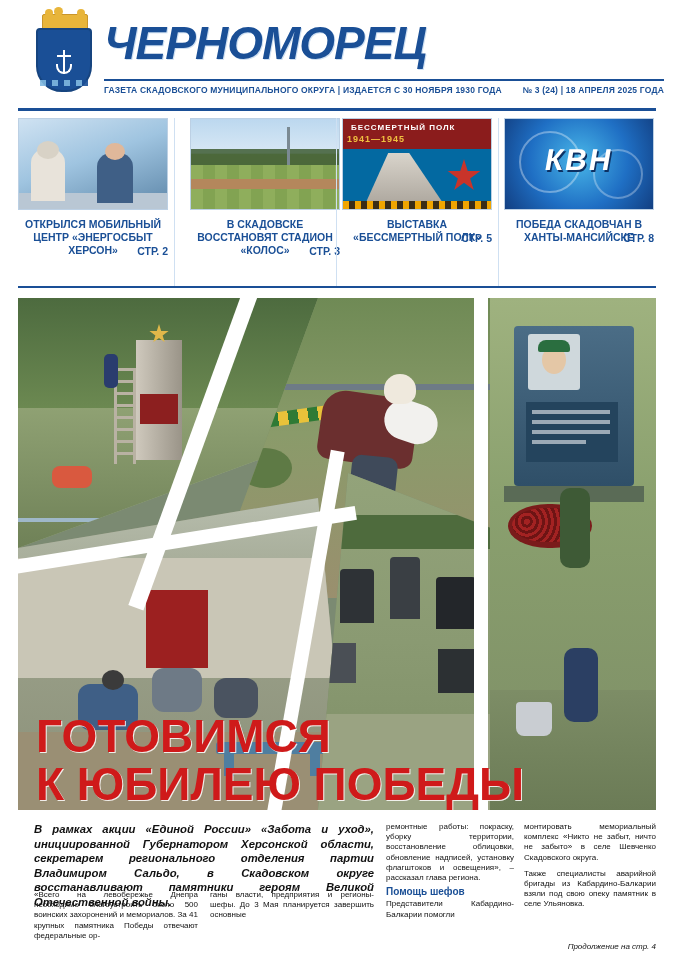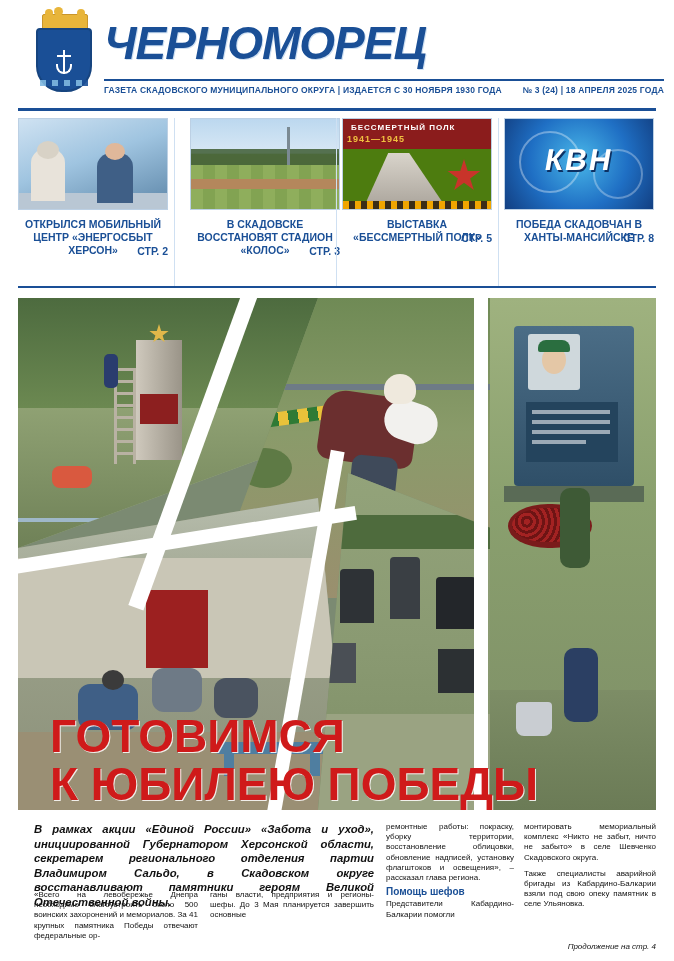--- a/index.html
+++ b/index.html
@@ -76,21 +76,21 @@
   .a1 .p2{position:absolute;left:78px;top:34px;width:36px;height:50px;background:#3f5f86;border-radius:14px 14px 0 0;}
   .a1 .p2h{position:absolute;left:86px;top:24px;width:20px;height:17px;background:#e0b89a;border-radius:50%;}
   .a1 .desk{position:absolute;left:0;bottom:0;width:150px;height:16px;background:#b9c7d4;}
 
   .a2{background:linear-gradient(180deg,#bcd8ef 0%,#d8e8f5 38%,#9bb26a 39%,#7e9a4f 100%);}
   .a2 .treeline{position:absolute;left:0;top:30px;width:150px;height:16px;background:#3e5c33;opacity:.85;}
   .a2 .field{position:absolute;left:0;top:46px;width:150px;height:46px;background:repeating-linear-gradient(90deg,#8fae5c 0 12px,#82a352 12px 24px);}
   .a2 .track{position:absolute;left:0;top:60px;width:150px;height:10px;background:#b4875c;}
   .a2 .pole{position:absolute;left:96px;top:8px;width:3px;height:38px;background:#7b8a93;}
 
-  .a3{background:#4d7c0f;}
+  .a3{background:#0369a1;}
   .a3 .ribbon{position:absolute;left:0;top:0;width:150px;height:30px;background:#8b1c1c;}
   .a3 .ribbon .rt{position:absolute;left:8px;top:4px;color:#fff;font-size:8px;font-weight:bold;letter-spacing:1px;}
   .a3 .ribbon .yr{position:absolute;left:4px;top:15px;color:#f0c040;font-size:9px;font-weight:bold;letter-spacing:1px;}
   .a3 .mon{position:absolute;left:20px;top:34px;width:84px;height:56px;background:linear-gradient(180deg,#d9d4cb,#a9a39a);clip-path:polygon(18% 100%,0 100%,30% 0,55% 0,100% 100%,60% 100%);}
   .a3 .star{position:absolute;right:10px;top:40px;width:34px;height:34px;background:#c8342a;clip-path:polygon(50% 0%,61% 35%,98% 35%,68% 57%,79% 91%,50% 70%,21% 91%,32% 57%,2% 35%,39% 35%);}
   .a3 .stripe{position:absolute;left:0;bottom:0;width:150px;height:8px;background:repeating-linear-gradient(90deg,#f0a500 0 6px,#3a2d17 6px 12px);}
 
   .a4{background:radial-gradient(circle at 50% 45%,#49b7e8 0%,#1f6fc4 55%,#123f82 100%);}
   .a4 .kvn{
     position:absolute;left:50%;top:46%;transform:translate(-50%,-50%) skewX(-10deg);
@@ -171,21 +171,21 @@
   .pE .path{position:absolute;left:0;bottom:0;width:100%;height:96px;background:#9aa382;}
 
   
   .sep{position:absolute;background:#ffffff;}
   .sepA{left:168px;top:-20px;width:16px;height:340px;transform:rotate(20deg);}
   .sepB{left:456px;top:-10px;width:14px;height:560px;}
   .sepC{left:-20px;top:236px;width:360px;height:14px;transform:rotate(-9deg);}
   .sepD{left:278px;top:150px;width:14px;height:400px;transform:rotate(10deg);}
 
   
-  .headline{position:absolute;left:50px;top:712px;width:560px;}
+  .headline{position:absolute;left:36px;top:712px;width:560px;}
   .headline .l1,.headline .l2{
     font-family:"Liberation Sans", sans-serif;
     font-weight:bold;font-size:46px;line-height:48px;color:#cf1a1a;
     letter-spacing:0px;white-space:nowrap;
     text-shadow:1px 1px 0 rgba(255,255,255,.85);
   }
   .headline .l2{}
 
   
   .lead{

